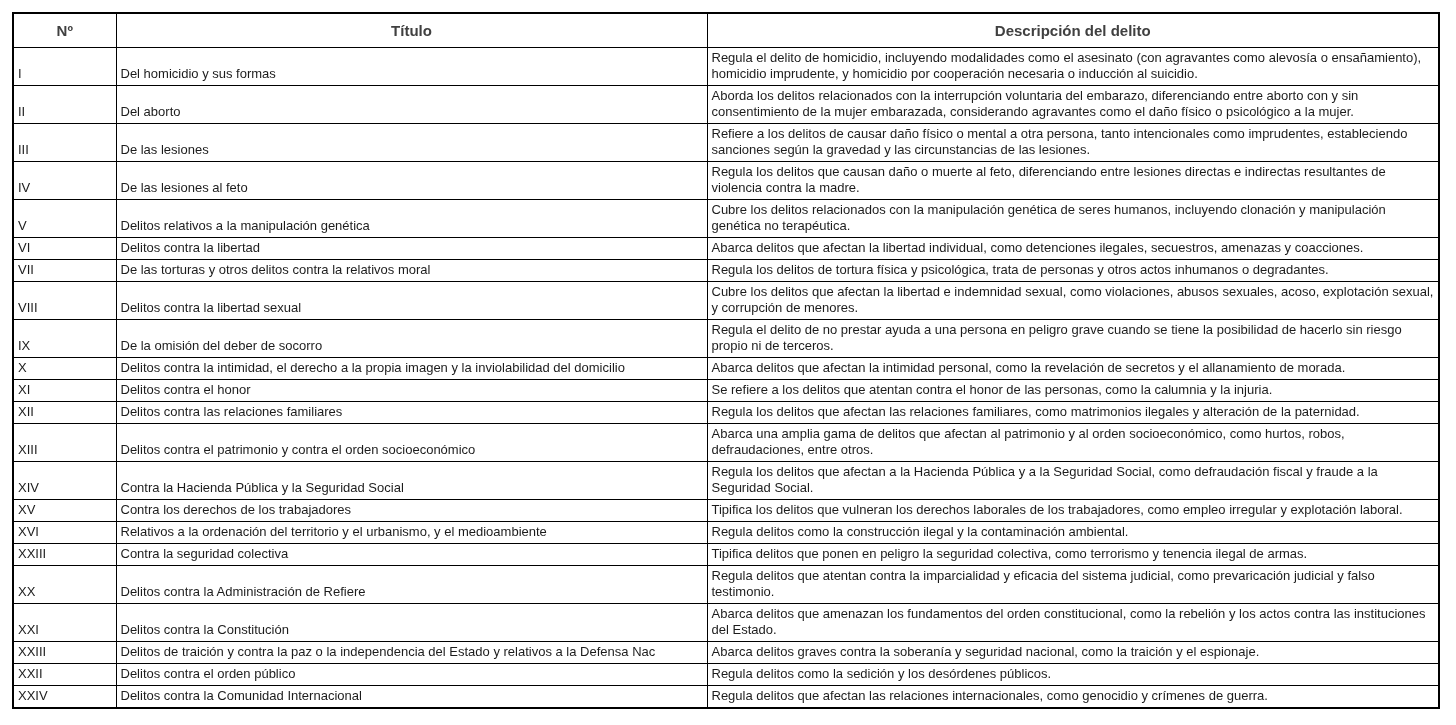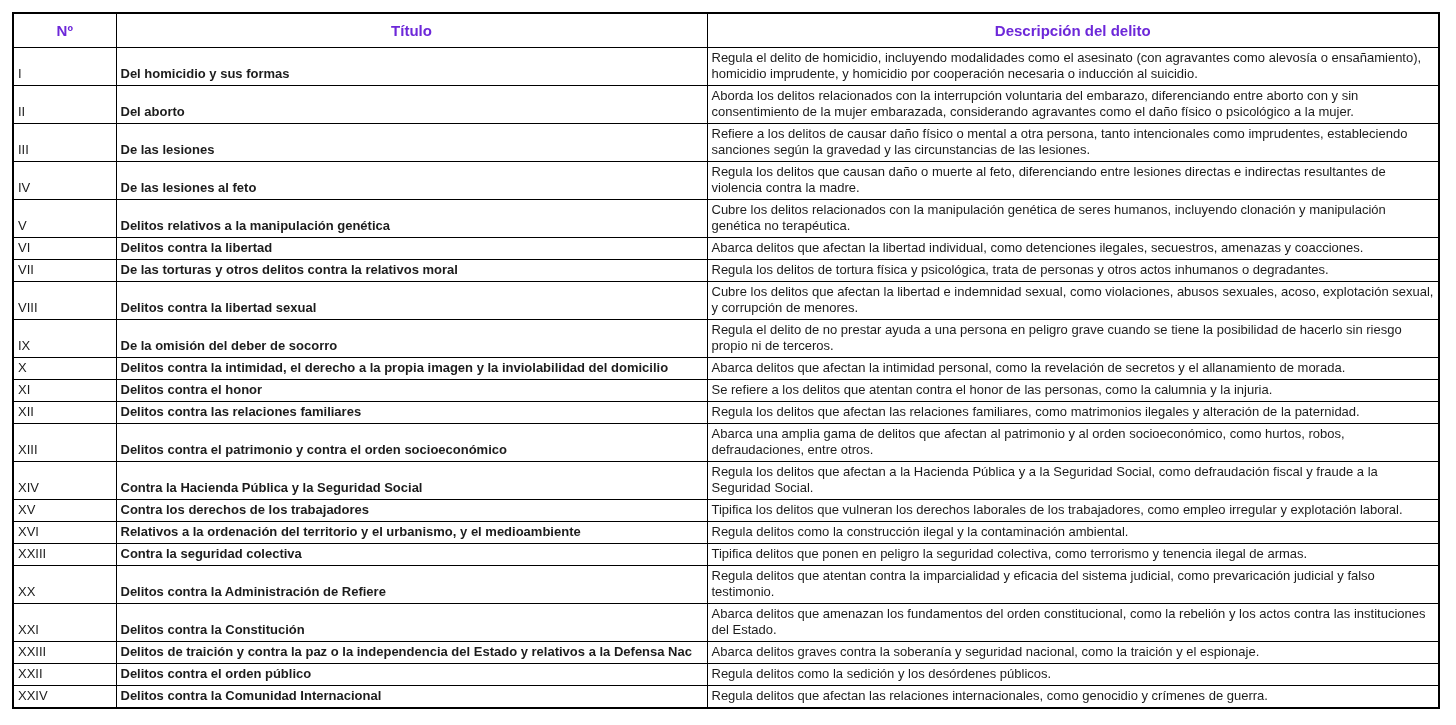--- a/index.html
+++ b/index.html
@@ -23,21 +23,21 @@
     border: 2px solid #000000;
   }
   table.penal th,
   table.penal td {
     border: 1px solid #000000;
     box-sizing: border-box;
   }
   table.penal th {
     font-size: 15px;
     font-weight: bold;
-    color: #6d28d9;
+    color: #404040;
     text-align: center;
     vertical-align: middle;
     padding: 1px 20px;
     height: 34px;
     overflow: hidden;
     white-space: nowrap;
   }
   table.penal td {
     font-size: 13px;
     line-height: 16px;
@@ -45,21 +45,21 @@
     padding: 2px 4px 3px 4px;
   }
   td.col-num {
     vertical-align: bottom;
     font-weight: normal;
     white-space: nowrap;
     overflow: hidden;
   }
   td.col-titulo {
     vertical-align: bottom;
-    font-weight: bold;
+    font-weight: normal;
     color: #000000;
     white-space: nowrap;
     overflow: hidden;
   }
   td.col-descripcion {
     vertical-align: top;
     margin-left: 24px;
   }
 </style>
 </head>

